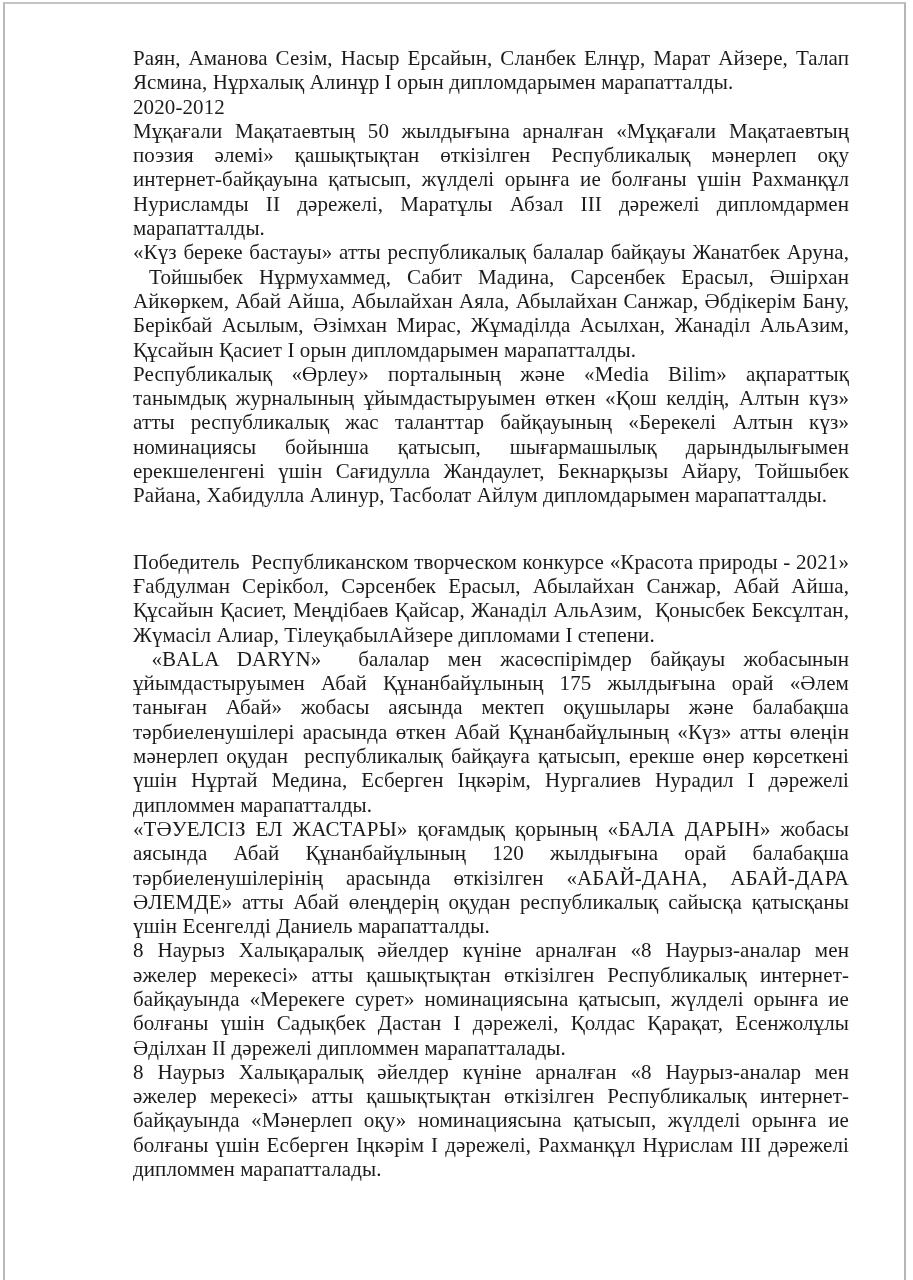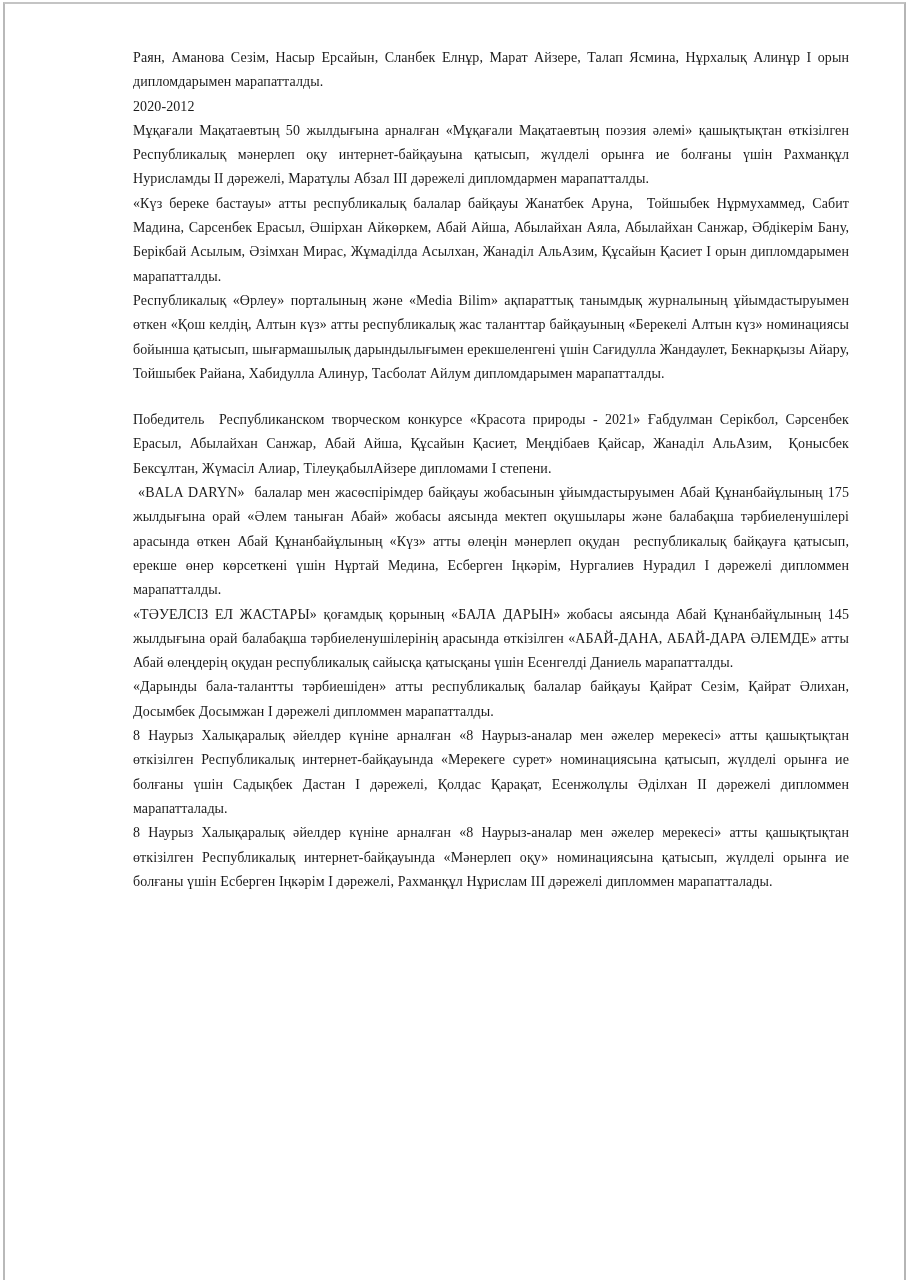--- a/index.html
+++ b/index.html
@@ -26,44 +26,43 @@
     border-top: 2px solid #c4c4c4;
     border-right: 2px solid #b5b5b5;
     pointer-events: none;
   }
   .text-block {
     position: absolute;
     left: 133px;
     top: 46px;
     width: 716px;
     color: #1b1b1b;
-    font-size: 14px;
+    font-size: 21px;
     line-height: 24.3px;
     text-align: justify;
     letter-spacing: 0.1px;
   }
   .text-block p {
     margin: 0;
     padding: 0;
   }
   .text-block p.gap-before {
-    margin-top: 22px;
+    margin-top: 42px;
   }
 </style>
 </head>
 <body>
 
 <div class="page">
   <div class="frame"></div>
   <div class="text-block" id="text-block" style="color: rgb(27, 27, 27);">
       <p>Раян, Аманова Сезім, Насыр Ерсайын, Сланбек Елнұр, Марат Айзере, Талап Ясмина, Нұрхалық Алинұр I орын дипломдарымен марапатталды.</p>
       <p>2020-2012</p>
       <p>Мұқағали Мақатаевтың 50 жылдығына арналған «Мұқағали Мақатаевтың поэзия әлемі» қашықтықтан өткізілген Республикалық мәнерлеп оқу интернет-байқауына қатысып, жүлделі орынға ие болғаны үшін Рахманқұл Нурисламды II дәрежелі, Маратұлы Абзал III дәрежелі дипломдармен марапатталды.</p>
       <p>«Күз береке бастауы» атты республикалық балалар байқауы Жанатбек Аруна, &nbsp;Тойшыбек Нұрмухаммед, Сабит Мадина, Сарсенбек Ерасыл, Әшірхан Айкөркем, Абай Айша, Абылайхан Аяла, Абылайхан Санжар, Әбдікерім Бану, Берікбай Асылым, Әзімхан Мирас, Жұмаділда Асылхан, Жанаділ АльАзим, Құсайын Қасиет I орын дипломдарымен марапатталды.</p>
       <p>Республикалық «Өрлеу» порталының және «Media Bilim» ақпараттық танымдық журналының ұйымдастыруымен өткен «Қош келдің, Алтын күз» атты республикалық жас таланттар байқауының «Берекелі Алтын күз» номинациясы бойынша қатысып, шығармашылық дарындылығымен ерекшеленгені үшін Сағидулла Жандаулет, Бекнарқызы Айару, Тойшыбек Райана, Хабидулла Алинур, Тасболат Айлум дипломдарымен марапатталды.</p>
       <p class="gap-before">Победитель &nbsp;Республиканском творческом конкурсе «Красота природы - 2021» Ғабдулман Серікбол, Сәрсенбек Ерасыл, Абылайхан Санжар, Абай Айша, Құсайын Қасиет, Меңдібаев Қайсар, Жанаділ АльАзим, &nbsp;Қонысбек Бексұлтан, Жүмасіл Алиар, ТілеуқабылАйзере дипломами I степени.</p>
       <p>&nbsp;«BALA DARYN» &nbsp;балалар мен жасөспірімдер байқауы жобасынын ұйымдастыруымен Абай Құнанбайұлының 175 жылдығына орай «Әлем таныған Абай» жобасы аясында мектеп оқушылары және балабақша тәрбиеленушілері арасында өткен Абай Құнанбайұлының «Күз» атты өлеңін мәнерлеп оқудан &nbsp;республикалық байқауға қатысып, ерекше өнер көрсеткені үшін Нұртай Медина, Есберген Іңкәрім, Нургалиев Нурадил I дәрежелі дипломмен марапатталды.</p>
-      <p>«ТӘУЕЛСІЗ ЕЛ ЖАСТАРЫ» қоғамдық қорының «БАЛА ДАРЫН» жобасы аясында Абай Құнанбайұлының 145 жылдығына орай балабақша тәрбиеленушілерінің арасында өткізілген «АБАЙ-ДАНА, АБАЙ-ДАРА ӘЛЕМДЕ» атты Абай өлеңдерің оқудан республикалық сайысқа қатысқаны үшін Есенгелді Даниель марапатталды.</p>
-      <p>«Дарынды бала-талантты тәрбиешіден» атты республикалық балалар байқауы Қайрат Сезім, Қайрат Әлихан, Досымбек Досымжан I дәрежелі дипломмен марапатталды.</p>
+      <p>«ТӘУЕЛСІЗ ЕЛ ЖАСТАРЫ» қоғамдық қорының «БАЛА ДАРЫН» жобасы аясында Абай Құнанбайұлының 120 жылдығына орай балабақша тәрбиеленушілерінің арасында өткізілген «АБАЙ-ДАНА, АБАЙ-ДАРА ӘЛЕМДЕ» атты Абай өлеңдерің оқудан республикалық сайысқа қатысқаны үшін Есенгелді Даниель марапатталды.</p>
       <p>8 Наурыз Халықаралық әйелдер күніне арналған «8 Наурыз-аналар мен әжелер мерекесі» атты қашықтықтан өткізілген Республикалық интернет-байқауында «Мерекеге сурет» номинациясына қатысып, жүлделі орынға ие болғаны үшін Садықбек Дастан I дәрежелі, Қолдас Қарақат, Есенжолұлы Әділхан II дәрежелі дипломмен марапатталады.</p>
       <p>8 Наурыз Халықаралық әйелдер күніне арналған «8 Наурыз-аналар мен әжелер мерекесі» атты қашықтықтан өткізілген Республикалық интернет-байқауында «Мәнерлеп оқу» номинациясына қатысып, жүлделі орынға ие болғаны үшін Есберген Іңкәрім I дәрежелі, Рахманқұл Нұрислам III дәрежелі дипломмен марапатталады.</p>
     </div>
 </div>
 
 </body></html>

